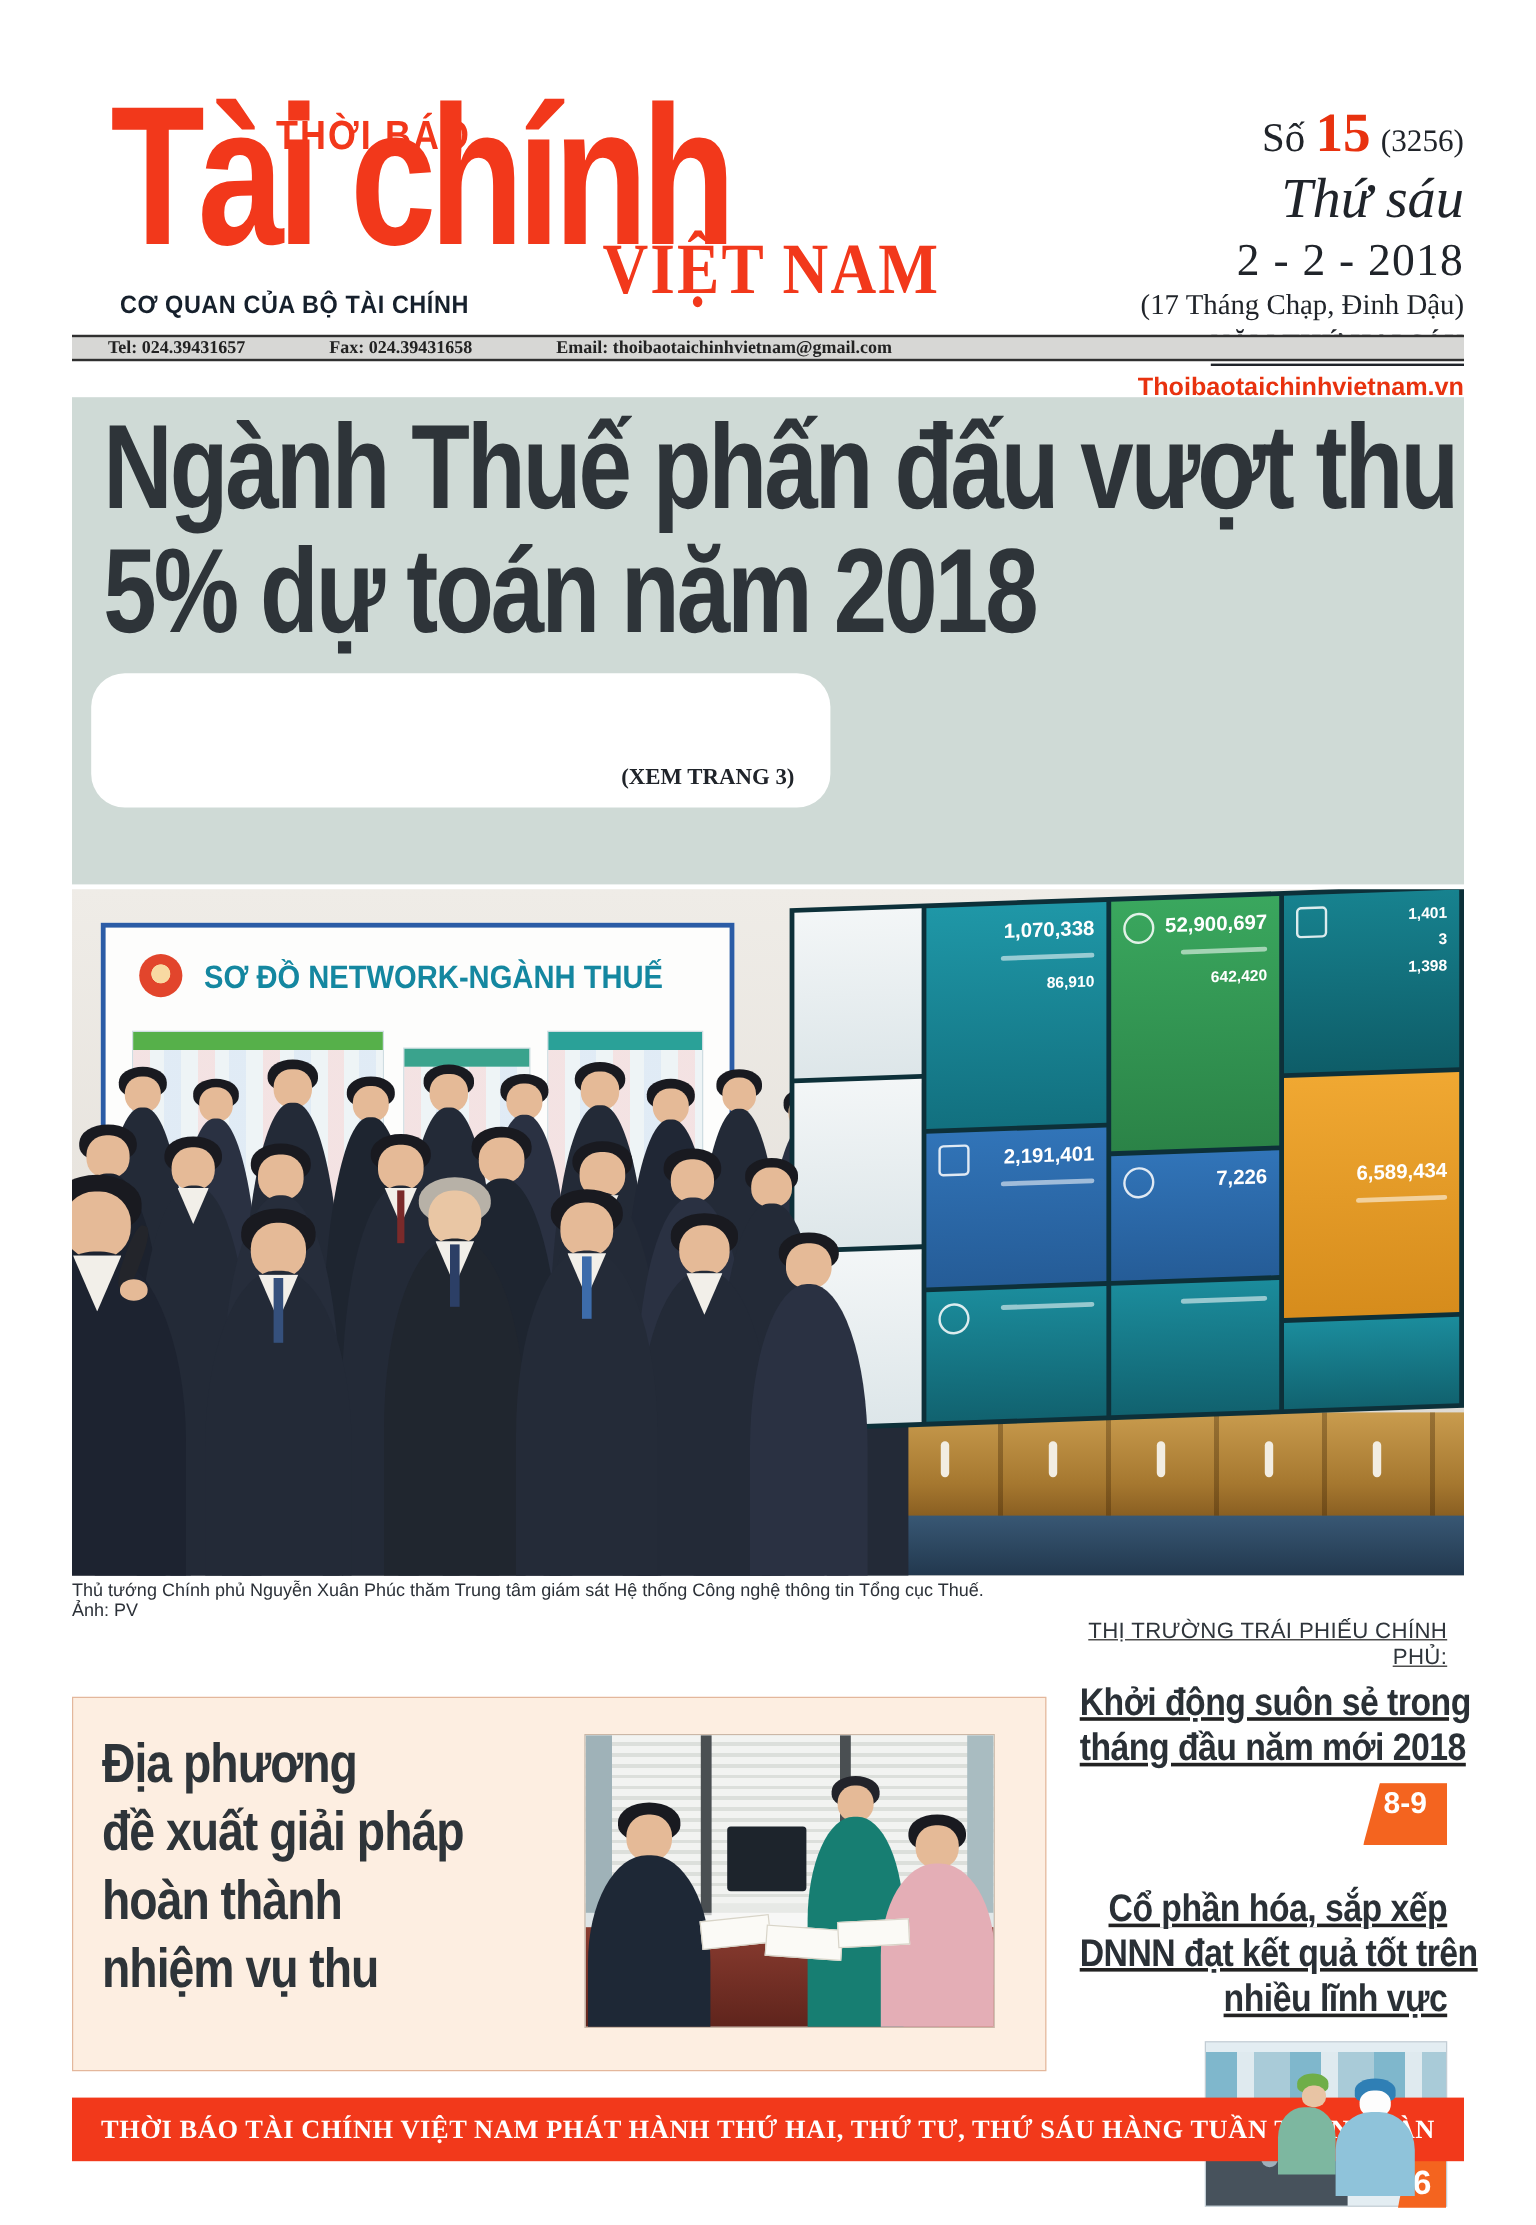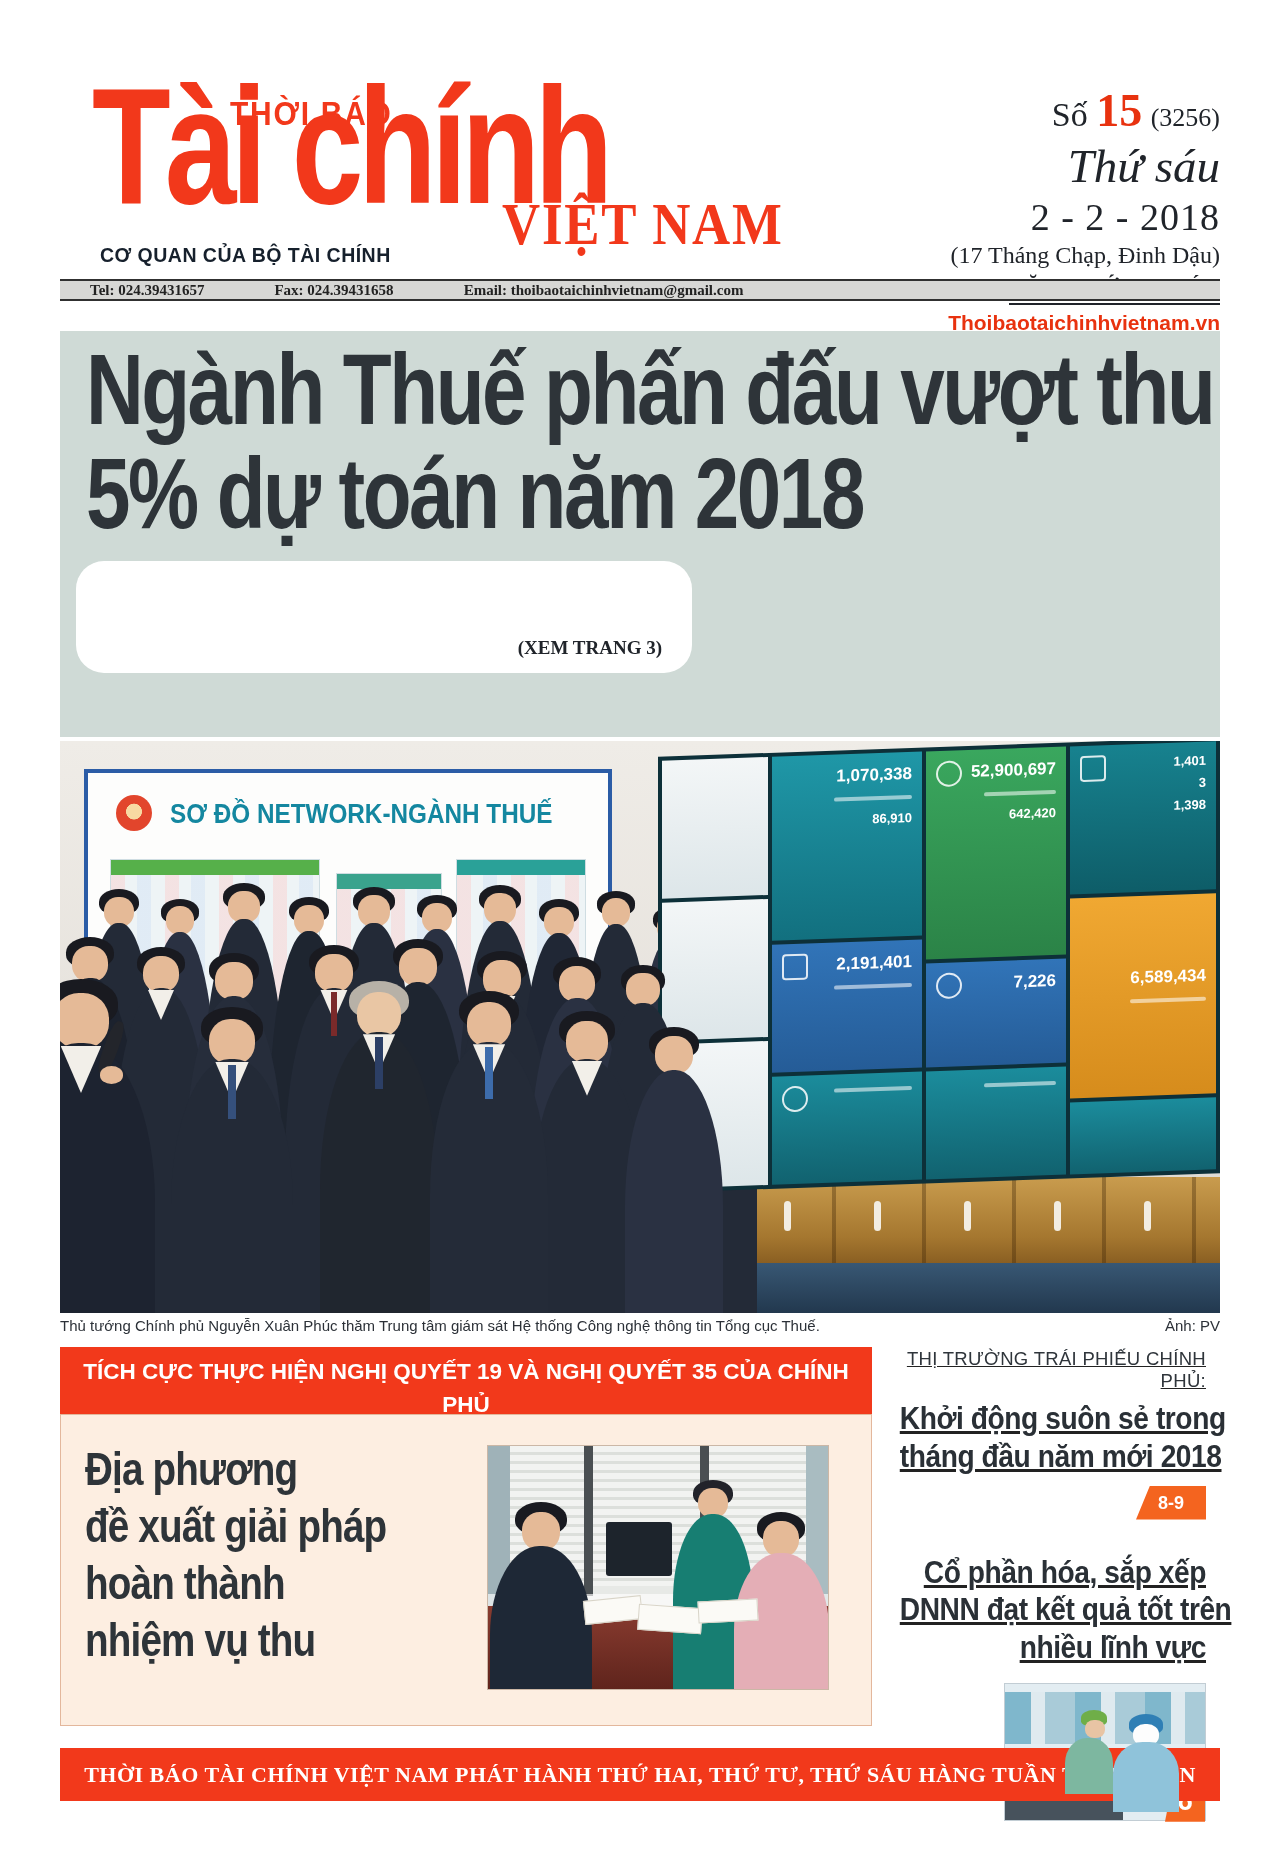--- a/index.html
+++ b/index.html
@@ -85,21 +85,21 @@
   .p-shirt{left:calc(var(--w)*0.24);top:calc(var(--w)*0.86);width:calc(var(--w)*0.52);height:calc(var(--w)*0.6);
     background:#f2efe9;clip-path:polygon(0 0,100% 0,50% 100%);}
   .p-tie{left:calc(var(--w)*0.435);top:calc(var(--w)*0.9);width:calc(var(--w)*0.13);height:calc(var(--w)*0.85);
     background:var(--tie,#35507c);}
   .p-mic{left:calc(var(--w)*0.8);top:calc(var(--w)*0.52);width:calc(var(--w)*0.18);height:calc(var(--w)*0.72);
     background:#23252b;border-radius:40%;transform:rotate(20deg);}
   .p-hand{left:calc(var(--w)*0.74);top:calc(var(--w)*1.12);width:calc(var(--w)*0.3);height:calc(var(--w)*0.22);
     background:var(--skin,#e5ba97);border-radius:50%;}
 
   .caption-row{left:60px;top:1317px;width:1160px;display:flex;justify-content:space-between;
-    font-size:15px;color:#2c3138;}
+    font-size:15px;color:#2c3138;flex-direction:column;}
 
   
   .sub-banner{left:60px;top:1347px;width:812px;height:67px;background:#f2391b;color:#fff;
     text-align:center;font-weight:800;font-size:22.5px;line-height:1.45;padding-top:9px;box-sizing:border-box;}
   .cream-box{left:60px;top:1414px;width:812px;height:312px;background:#fdeee1;border:1px solid #e3b79c;
     box-sizing:border-box;}
   .cream-headline{position:absolute;left:24px;top:26px;font-size:46px;font-weight:800;color:#2e3439;
     line-height:1.24;letter-spacing:-1px;transform:scaleX(.84);transform-origin:left top;white-space:nowrap;}
   .photo-office{position:absolute;left:426px;top:30px;width:340px;height:243px;overflow:hidden;
     background:#e7e9e6;border:1px solid #cbb7a6;}
@@ -114,21 +114,21 @@
   .paper{position:absolute;background:#fbfaf6;border:1px solid #d8d4c8;}
   .badge{position:absolute;background:#f4641f;color:#fff;font-weight:800;text-align:center;
     clip-path:polygon(20% 0,100% 0,100% 100%,0 100%);}
   .badge-4{right:0;bottom:0;width:46px;height:35px;font-size:26px;line-height:35px;}
 
   
   .right-rail{left:858px;top:1348px;width:348px;text-align:right;text-decoration:underline;}
   .kicker{font-size:18.5px;color:#2f353b;letter-spacing:.3px;margin-bottom:8px;}
   .rail-headline{font-size:32px;font-weight:800;color:#2a3036;line-height:1.18;letter-spacing:-.5px;
     transform:scaleX(.88);transform-origin:right top;white-space:nowrap;}
-  .badge-89{position:relative;display:inline-block;width:70px;height:34px;font-size:18px;line-height:34px;
+  .badge-89{position:relative;display:inline-block;width:70px;height:52px;font-size:25px;line-height:34px;
     margin-top:10px;}
   .rail-story2{margin-top:34px;}
   .photo-factory{position:relative;display:inline-block;width:200px;height:136px;margin-top:16px;
     overflow:visible;background:#e3edf2;border:1px solid #c2cdd4;}
   .machine-band{position:absolute;left:0;top:8px;width:100%;height:52px;
     background:repeating-linear-gradient(90deg,#7fb7cc 0 26px,#dfeaef 26px 40px,#a9cbd8 40px 70px);}
   .machine-dark{position:absolute;left:0;top:72px;width:118px;height:64px;background:#47525c;}
   .knob{position:absolute;width:14px;height:14px;border-radius:50%;background:#9fb0ba;}
   .worker{position:absolute;}
   .w-cap{position:absolute;left:6px;top:0;width:34px;height:20px;border-radius:50% 50% 30% 30%;background:#f4f8fa;}
@@ -399,24 +399,20 @@
           <b class="p-torso"></b>
         </div>
     </div>
   </div>
 
   <div class="abs caption-row">
     <span>Thủ tướng Chính phủ Nguyễn Xuân Phúc thăm Trung tâm giám sát Hệ thống Công nghệ thông tin Tổng cục Thuế.</span>
     <span>Ảnh: PV</span>
   </div>
 
-  <div class="abs sub-banner">
-    <div>TÍCH CỰC THỰC HIỆN NGHỊ QUYẾT 19 VÀ NGHỊ QUYẾT 35 CỦA CHÍNH PHỦ</div>
-    <div>NHẰM CẢI THIỆN MÔI TRƯỜNG KINH DOANH, HỖ TRỢ DN PHÁT TRIỂN</div>
-  </div>
 
   <div class="abs cream-box">
     <h2 class="cream-headline" style="margin:0;">
       <span style="display:block;">Địa phương</span>
       <span style="display:block;">đề xuất giải pháp</span>
       <span style="display:block;">hoàn thành</span>
       <span style="display:block;">nhiệm vụ thu</span>
     </h2>
     <div class="photo-office">
       <div class="blinds"></div>

